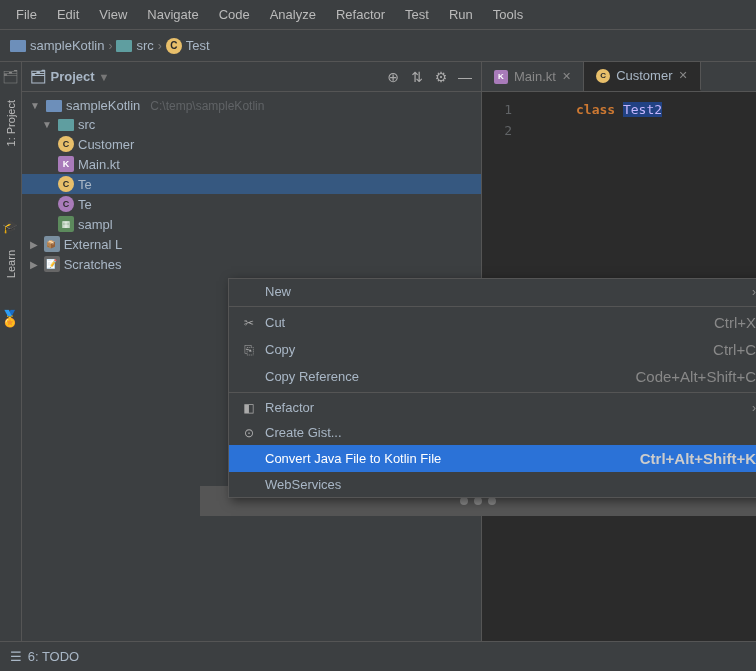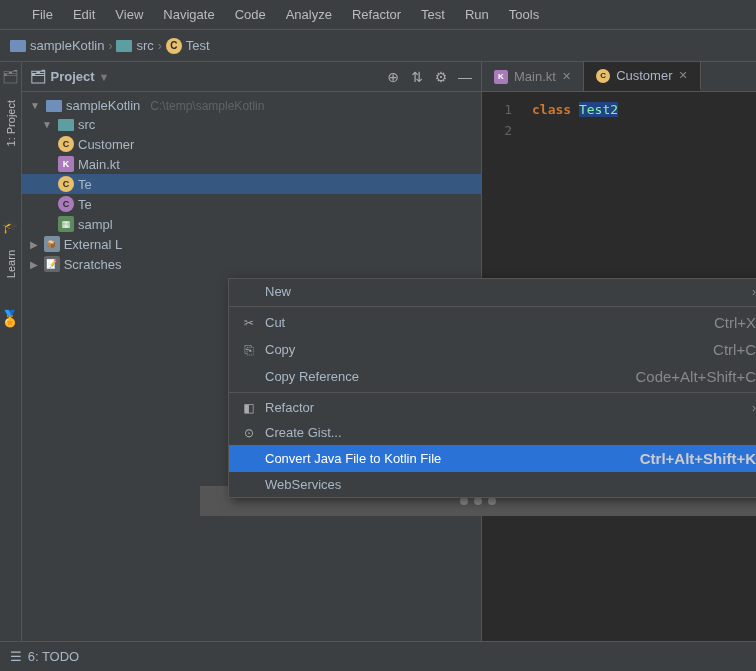--- a/index.html
+++ b/index.html
@@ -13,21 +13,21 @@
       position: relative;
       color: #a9b7c6;
     }
 
     
     .menubar {
       background: #3c3f41;
       height: 30px;
       display: flex;
       align-items: center;
-      padding: 0 24px;
+      padding: 0 8px;
       gap: 4px;
       border-bottom: 1px solid #555;
     }
     .menubar-item {
       padding: 2px 8px;
       color: #bbb;
       cursor: pointer;
       border-radius: 3px;
       font-size: 13px;
     }
@@ -178,22 +178,22 @@
       line-height: 1.6;
       user-select: none;
     }
     .code-area {
       flex: 1;
       font-family: monospace;
       font-size: 13px;
       line-height: 1.6;
       padding-left: 10px;
     }
-    .kw-class { color: #cc7832; font-weight: bold; }
-    .kw-sel { background: #214283; color: #86efac; }
+    .kw-class { color: #cc7832; font-weight: bold; margin-left: 44px; }
+    .kw-sel { background: #214283; color: #c4b5fd; }
 
     
     .context-menu {
       position: absolute;
       top: 278px;
       left: 200px;
       width: 545px;
       background: #3c3f41;
       border: 1px solid #555;
       box-shadow: 3px 3px 10px rgba(0,0,0,0.5);

